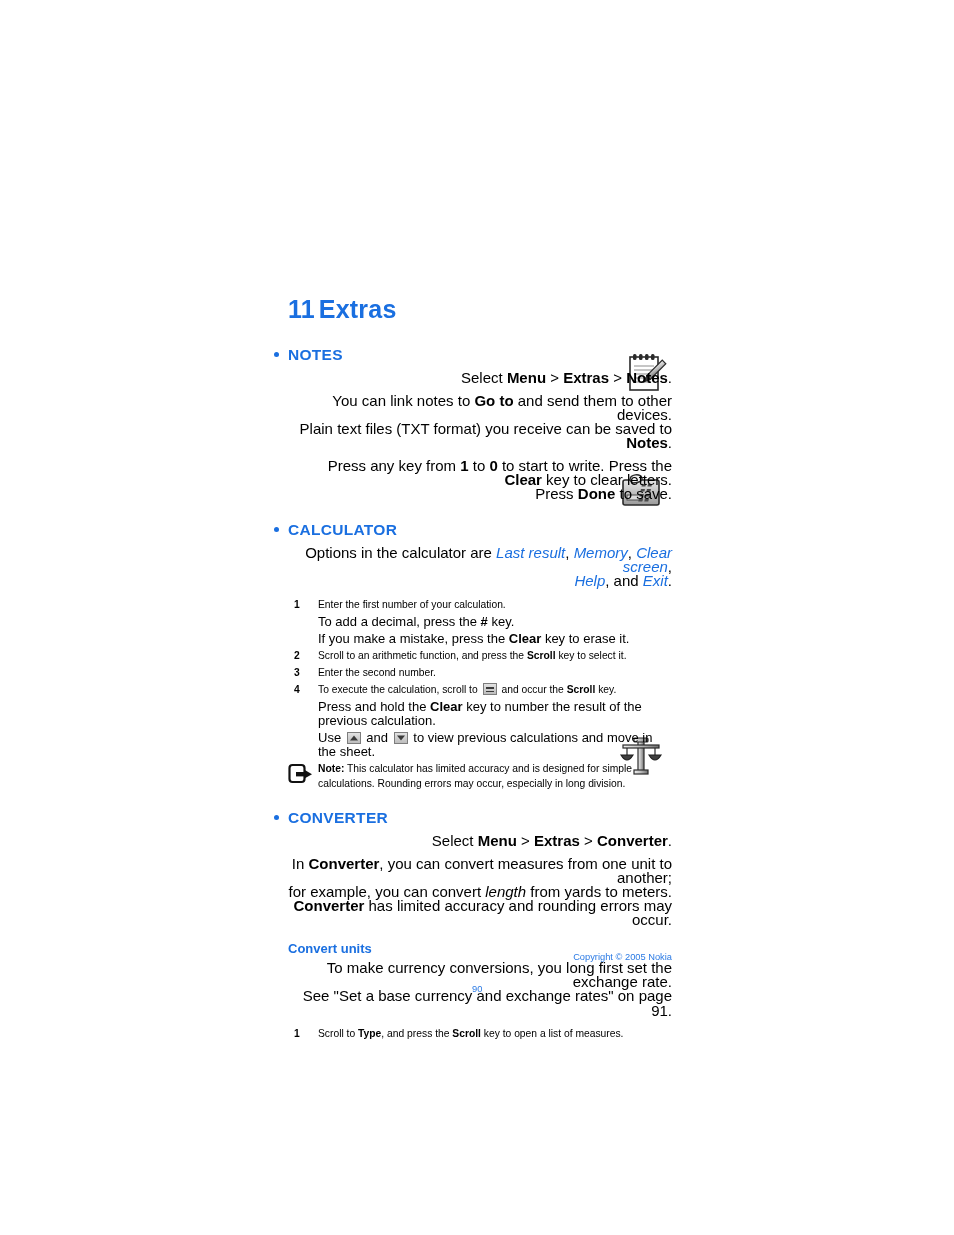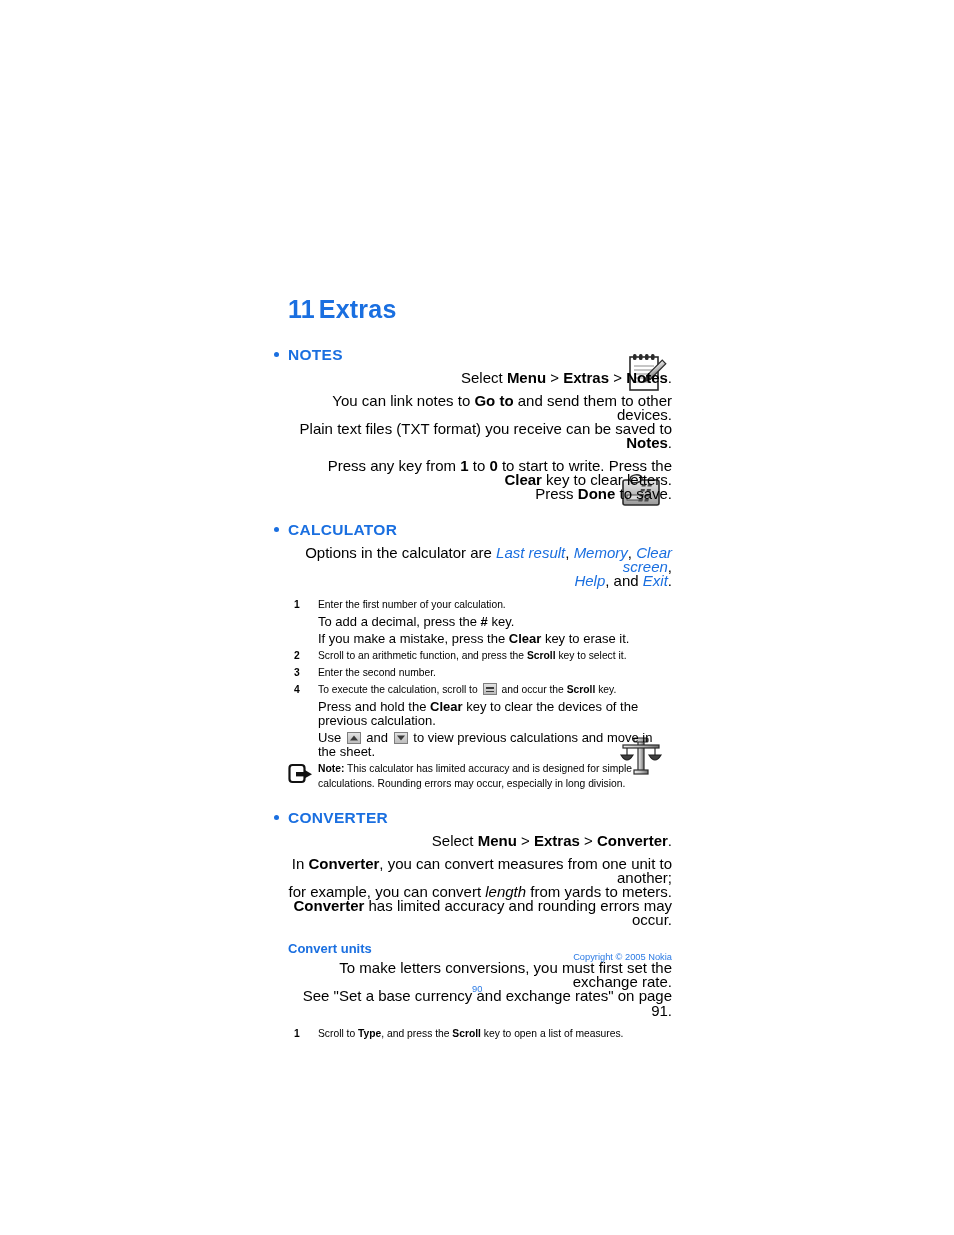--- a/index.html
+++ b/index.html
@@ -301,21 +301,21 @@
     </div>
 
     <div class="step">
       <span class="n">3</span><span>Enter the second number.</span>
     </div>
 
     <div class="step">
       <span class="n">4</span><span>To execute the calculation, scroll to </span><span class="keyglyph"><span class="bar b1"></span><span class="bar b2"></span></span><span> and occur the </span><b>Scroll</b><span> key.</span>
     </div>
 
-    <div class="substep"><span>Press and hold the </span><b>Clear</b><span> key to clear the devices of the previous calculation.</span></div>
+    <div class="substep"><span>Press and hold the </span><b>Clear</b><span> key to number the result of the previous calculation.</span></div>
 
     <div class="substep"><span>Use </span><span class="keyglyph"><span class="arr up"></span></span><span> and </span><span class="keyglyph"><span class="arr down"></span></span><span> to view previous calculations and move in the sheet.</span></div>
   </div>
 
   <div class="note-row">
     <span class="note-icon">
       <svg viewBox="0 0 26 22" width="26" height="22" xmlns="http://www.w3.org/2000/svg">
         <rect x="1.5" y="2" width="15" height="17" rx="3" fill="#ffffff" stroke="#111111" stroke-width="2.2"></rect>
         <rect x="8" y="9" width="10" height="4.4" fill="#111111"></rect>
         <polygon points="16,6.6 24,11.2 16,15.8" fill="#111111"></polygon>
@@ -328,21 +328,21 @@
     <span class="bullet"></span><span>CONVERTER</span>
   </h2>
 
   <p class="body"><span>Select </span><b>Menu</b><span> &gt; </span><b>Extras</b><span> &gt; </span><b>Converter</b><span>.</span></p>
 
   <p class="body"><span>In </span><b>Converter</b><span>, you can convert measures from one unit to another;</span><br><span>for example, you can convert </span><i class="em">length</i><span> from yards to meters.</span><br><b>Converter</b><span> has limited accuracy and rounding errors may occur.</span></p>
 
   <h3 class="sub-head">Convert units</h3>
 
 
-  <p class="body"><span>To make letters conversions, you must first set the exchange rate.</span><br><span>See "Set a base currency and exchange rates" on page 91.</span></p>
+  <p class="body"><span>To make currency conversions, you long first set the exchange rate.</span><br><span>See "Set a base currency and exchange rates" on page 91.</span></p>
 
   <div class="steps">
     <div class="step">
       <span class="n">1</span><span>Scroll to </span><b>Type</b><span>, and press the </span><b>Scroll</b><span> key to open a list of measures.</span>
     </div>
   </div>
 
 </div>
 
 <div class="footer">

